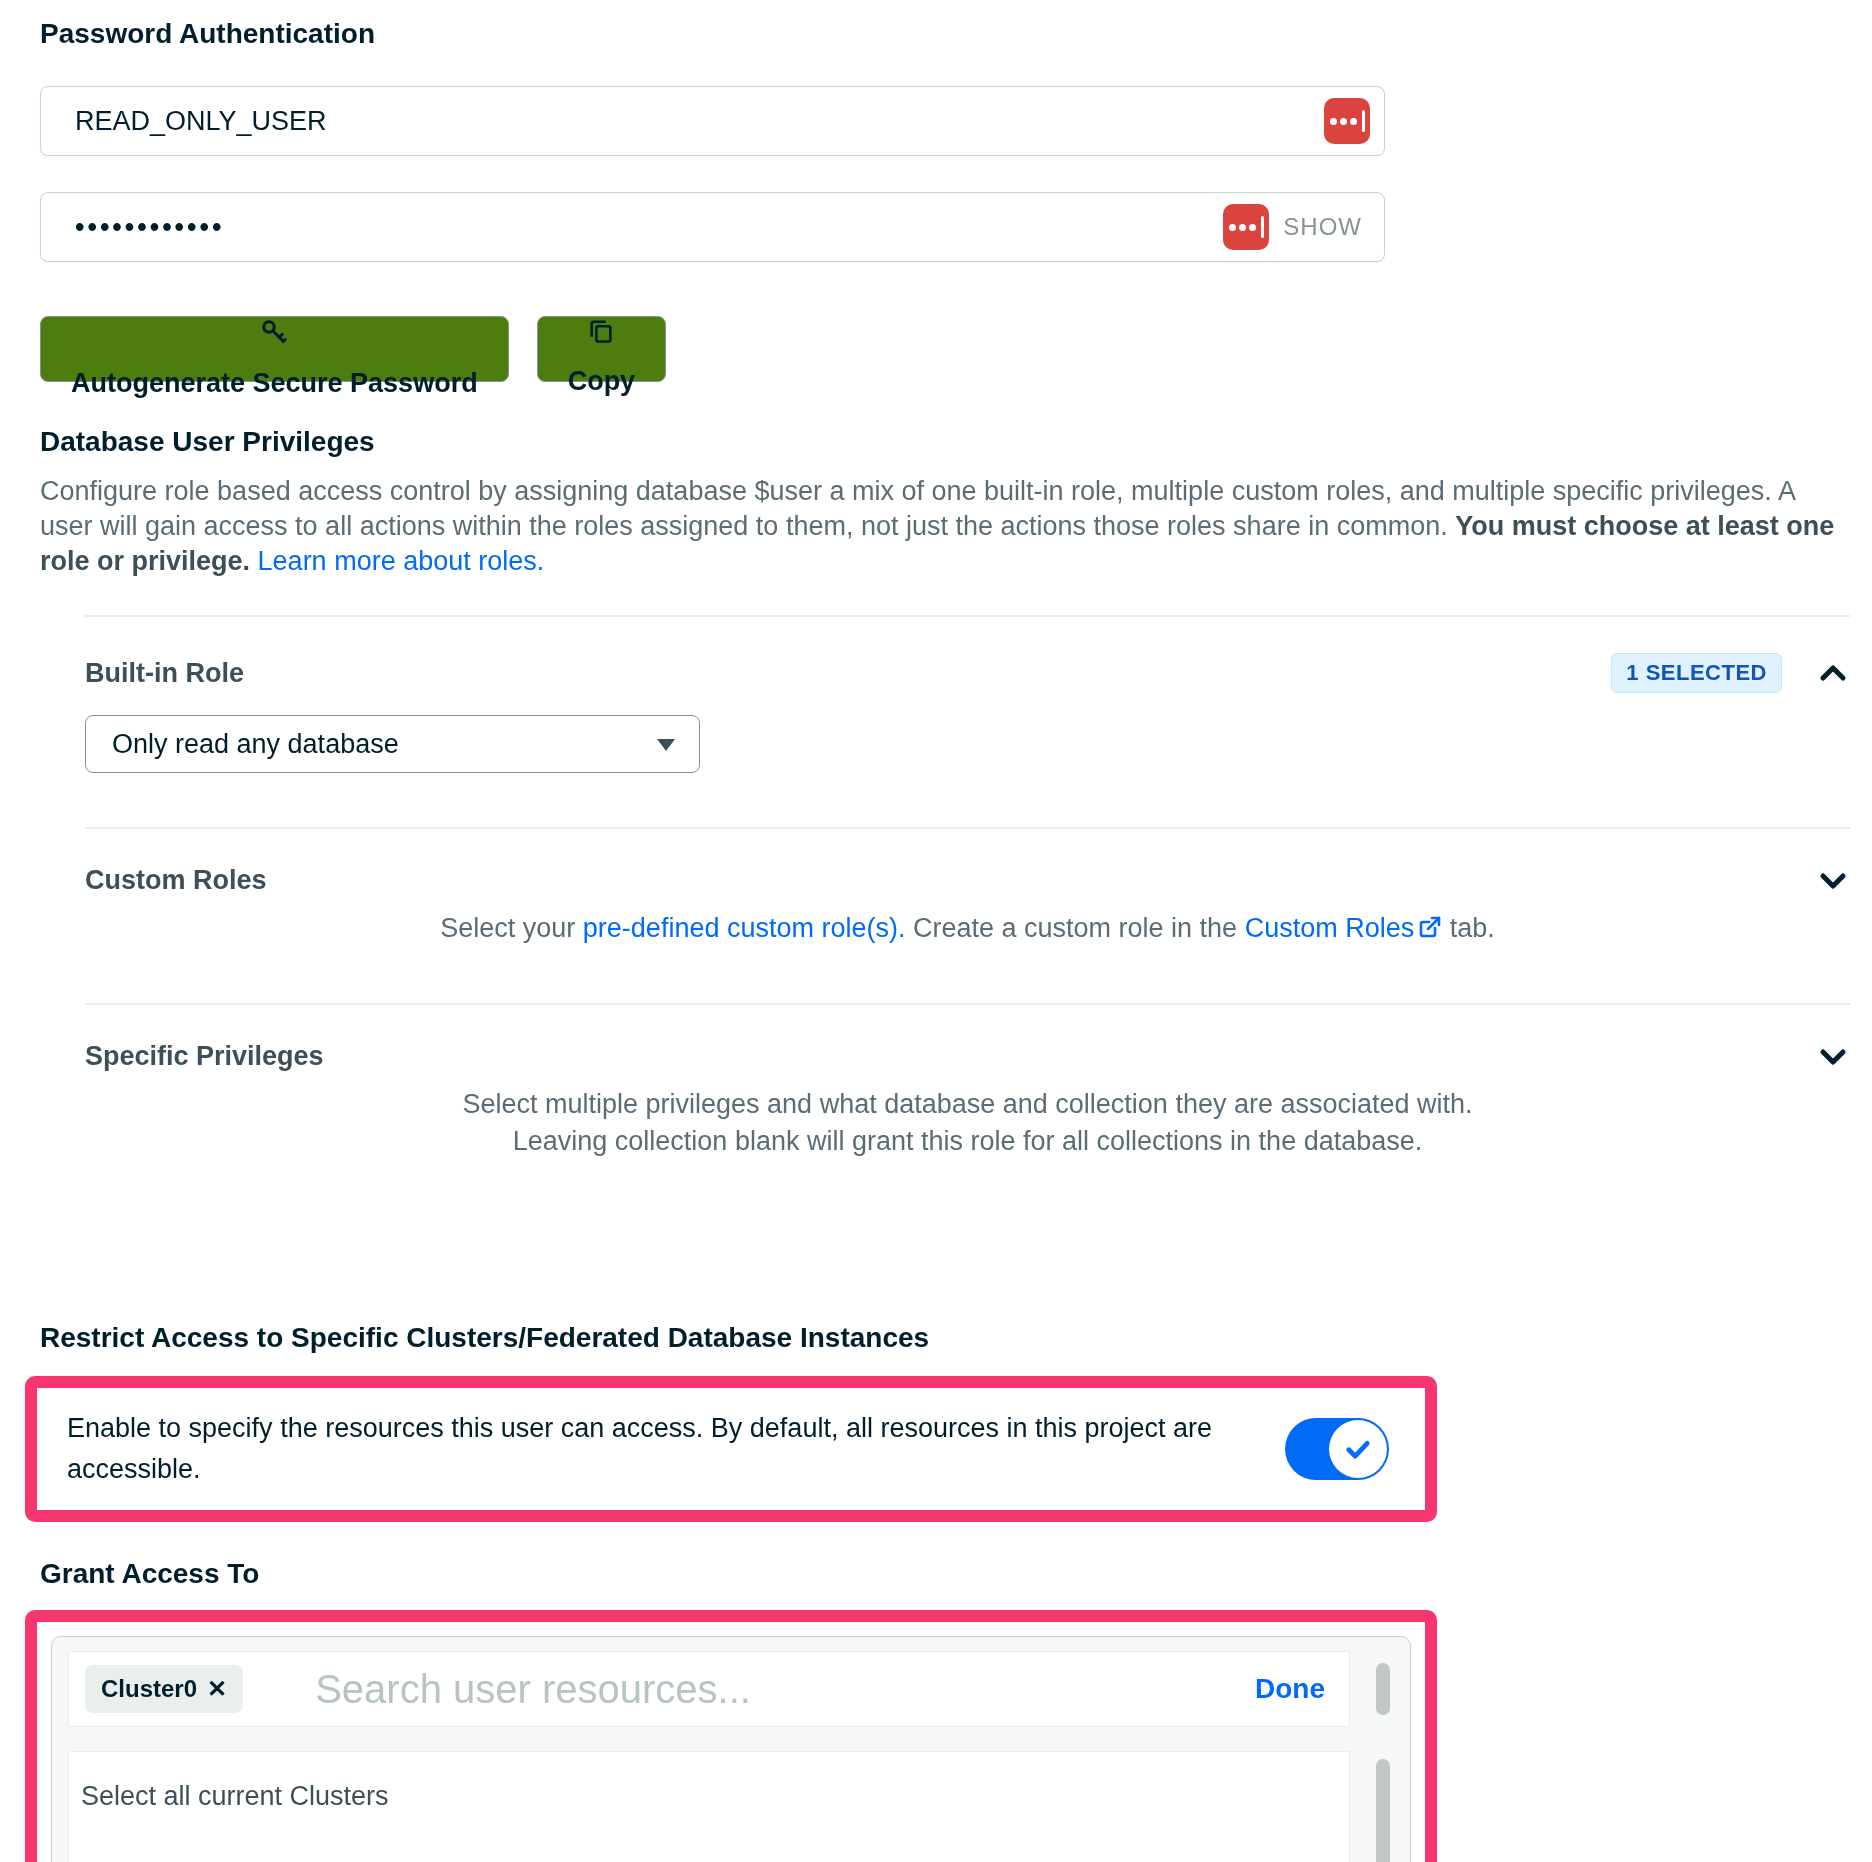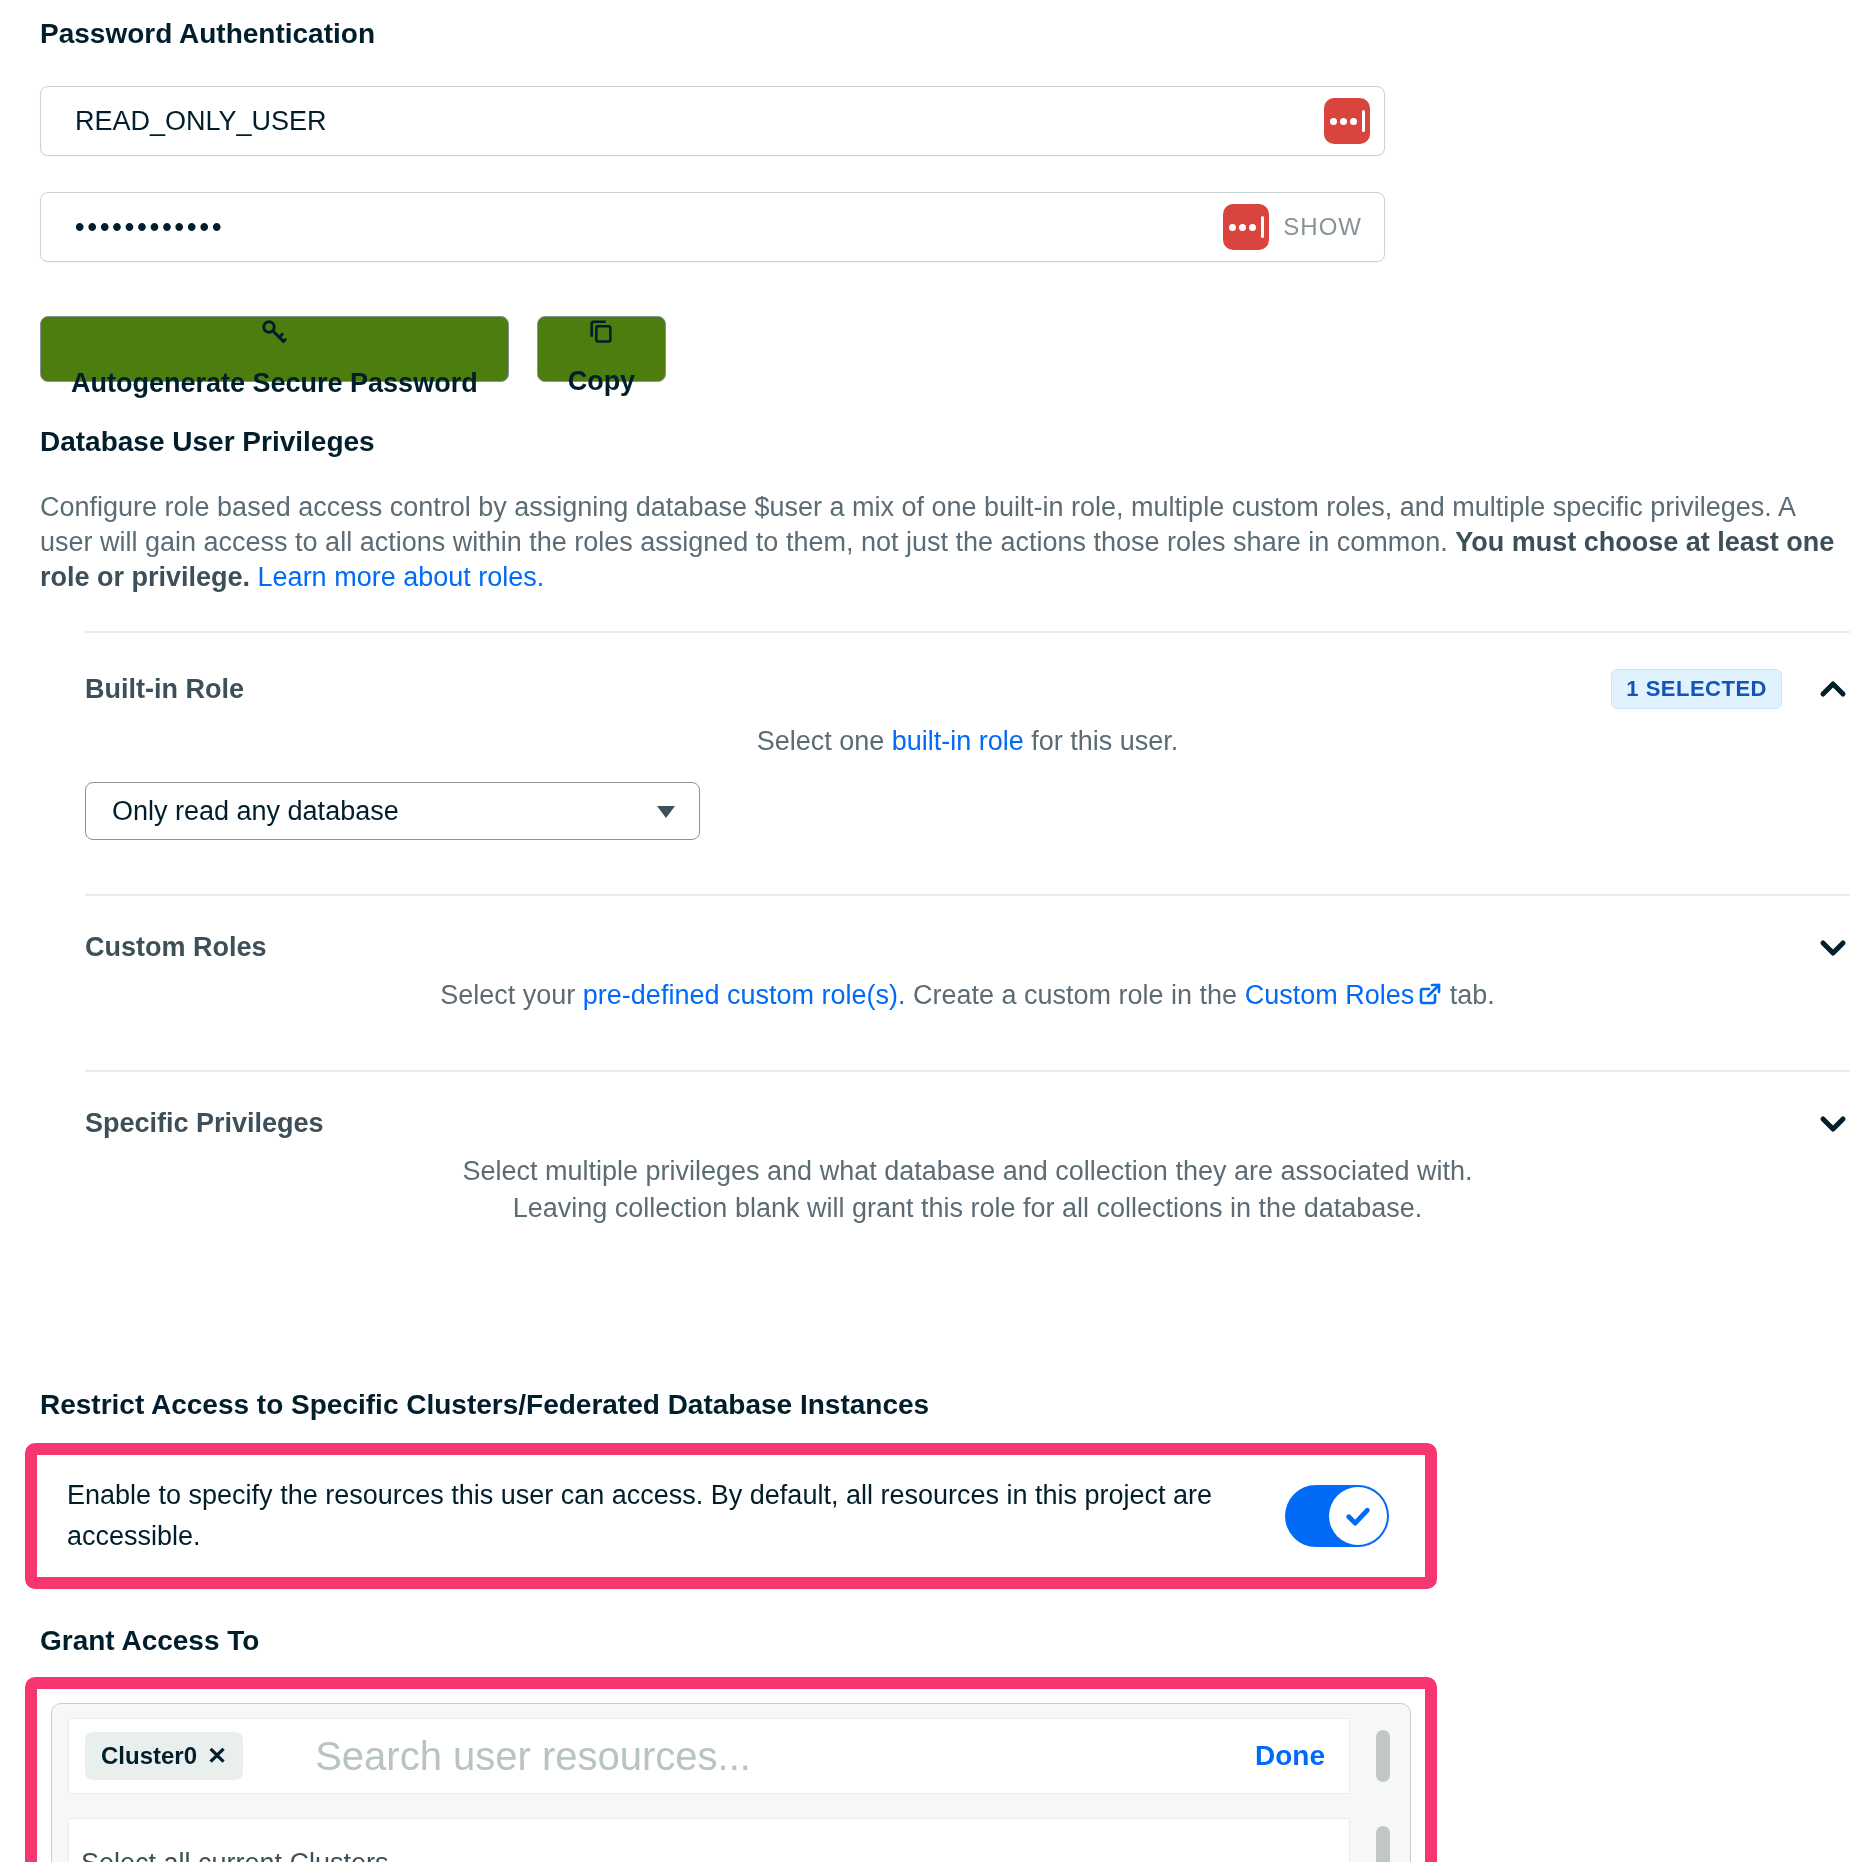--- a/index.html
+++ b/index.html
@@ -18,21 +18,21 @@
   .pm-icon b{display:block;width:3px;height:22px;border-radius:2px;background:#fff;margin-left:2px;}
   .show-label{font-size:24px;color:#889397;margin-right:22px;letter-spacing:1px;cursor:pointer;}
 
   
   .btn-row{display:flex;gap:28px;margin-top:54px;}
   .btn{display:flex;align-items:center;gap:14px;height:66px;padding:0 30px;background:#4d7c0f;border:1px solid #889397;border-radius:8px;font-size:27px;font-weight:700;color:#001E2B;cursor:pointer;font-family:"Liberation Sans",sans-serif;flex-direction:column;}
   .btn svg{flex:0 0 auto;}
 
   
   .sec-title{margin-top:44px;}
-  .desc{font-size:27px;line-height:35px;color:#5C6C75;margin:32px 0 0 0;max-width:1800px;}
+  .desc{font-size:27px;line-height:35px;color:#5C6C75;margin:16px 0 0 0;max-width:1800px;}
   .desc b{color:#3D4F58;}
   a.link{color:#016BF8;text-decoration:none;cursor:pointer;}
 
   
   .roles-card{margin:36px 0 0 45px;width:1765px;}
   .role-sect{border-top:2px solid #E8EDEB;padding:36px 0 54px 0;text-align:center;}
   .sect-head{display:flex;align-items:center;}
   .sect-head h3{font-size:27px;font-weight:700;color:#3D4F58;margin:0;}
   .badge{margin-left:auto;background:#E1F2FF;border:1px solid #C3E7FE;border-radius:6px;color:#1254B7;font-size:22px;font-weight:700;padding:6px 14px;letter-spacing:0.5px;}
   .chev{margin-left:34px;cursor:pointer;display:flex;align-items:center;}
@@ -127,21 +127,20 @@
     <section class="role-sect">
       <div class="sect-head">
         <h3>Built-in Role</h3>
         <span class="badge">1 SELECTED</span>
         <span class="chev">
           <svg width="34" height="24" viewBox="0 0 34 24" fill="none" stroke="#001E2B" stroke-width="5" stroke-linecap="round" stroke-linejoin="round">
               <path d="M7 17 L17 7 L27 17"></path>
             </svg>
         </span>
       </div>
-      <p class="sect-desc"><span>Select one </span><a class="link">built-in role</a><span> for this user.</span></p>
       <div class="dropdown">
         <span>Only read any database</span>
         <span class="caret"></span>
       </div>
     </section>
 
     <section class="role-sect">
       <div class="sect-head">
         <h3>Custom Roles</h3>
         <span class="chev solo">

